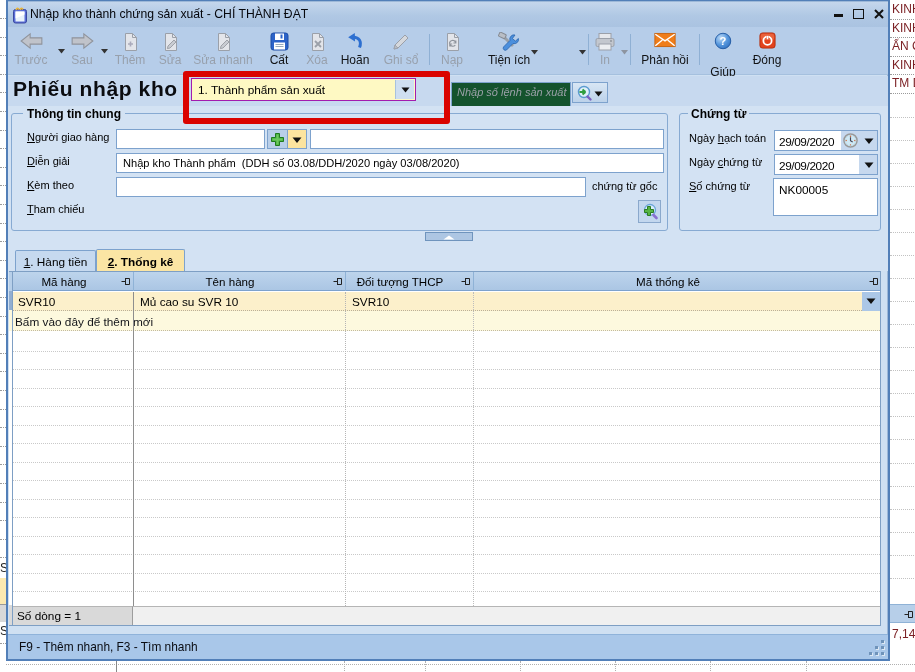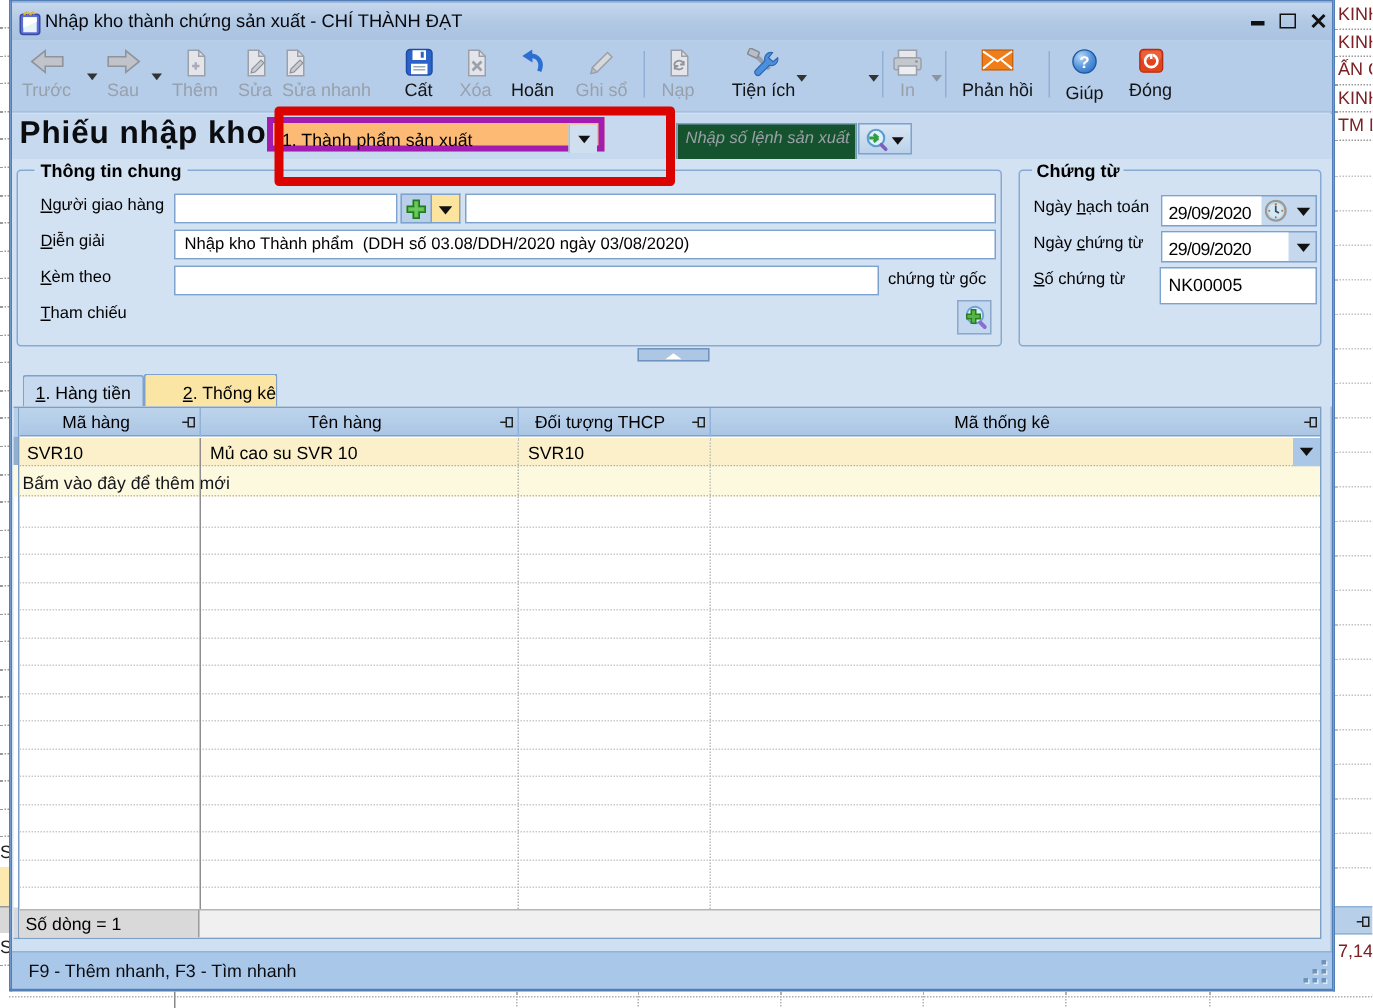--- a/index.html
+++ b/index.html
@@ -134,21 +134,21 @@
       <div style="font-size:12px;color:#98a0ac;margin-top:0;white-space:nowrap">Thêm</div>
     </div>
 <div class="a" style="left:128px;top:29px;width:70px;height:40px;text-align:center">
       <div style="height:23px;padding-top:2px"><svg width="17" height="20" viewBox="0 0 17 20">
           <path d="M3.5 1.5 h7 l4 4 v13 h-11 z" fill="#e3e5ea" stroke="#9ba0a9"></path>
           <path d="M10.5 1.5 v4 h4" fill="none" stroke="#9ba0a9"></path>
           <path d="M6 14 l6-6 2 2 -6 6 -2.6 0.6 z" fill="#c9ccd2" stroke="#8f939b" stroke-width="0.8"></path>
         </svg></div>
       <div style="font-size:12px;color:#98a0ac;margin-top:0;white-space:nowrap">Sửa</div>
     </div>
-<div class="a" style="left:181px;top:29px;width:70px;height:40px;text-align:left">
+<div class="a" style="left:181px;top:29px;width:70px;height:40px;text-align:center">
       <div style="height:23px;padding-top:2px"><svg width="17" height="20" viewBox="0 0 17 20">
           <path d="M3.5 1.5 h7 l4 4 v13 h-11 z" fill="#e3e5ea" stroke="#9ba0a9"></path>
           <path d="M10.5 1.5 v4 h4" fill="none" stroke="#9ba0a9"></path>
           <path d="M6 14 l6-6 2 2 -6 6 -2.6 0.6 z" fill="#c9ccd2" stroke="#8f939b" stroke-width="0.8"></path>
         </svg></div>
       <div style="font-size:12px;color:#98a0ac;margin-top:0;white-space:nowrap">Sửa nhanh</div>
     </div>
 <div class="a" style="left:237px;top:29px;width:70px;height:40px;text-align:center">
       <div style="height:23px;padding-top:2px"><svg width="19" height="19" viewBox="0 0 19 19">
           <rect x="1" y="1" width="17" height="17" rx="2.5" fill="#2c63c8" stroke="#1c4da6"></rect>
@@ -218,21 +218,21 @@
           <defs>
             <radialGradient id="gq" cx="0.35" cy="0.3" r="0.9">
               <stop offset="0" stop-color="#bcd9f5"></stop>
               <stop offset="0.5" stop-color="#5596dd"></stop>
               <stop offset="1" stop-color="#2767b8"></stop>
             </radialGradient>
           </defs>
           <circle cx="10" cy="10" r="8.6" fill="url(#gq)" stroke="#1d56a0"></circle>
           <text x="10" y="14.5" text-anchor="middle" font-family="Liberation Sans" font-size="12.5" font-weight="bold" fill="#fff">?</text>
         </svg></div>
-      <div style="font-size:12px;color:#121315;margin-top:2px;white-space:nowrap">Giúp</div>
+      <div style="font-size:12px;color:#121315;margin-top:12px;white-space:nowrap">Giúp</div>
     </div>
 <div class="a" style="left:725px;top:29px;width:70px;height:40px;text-align:center">
       <div style="height:23px;padding-top:2px"><svg width="17" height="17" viewBox="0 0 19 19">
           <rect x="1" y="1" width="17" height="17" rx="3" fill="#e2421c" stroke="#b22f10"></rect>
           <rect x="2" y="2" width="15" height="7" rx="2.5" fill="#ec6a44" opacity="0.8"></rect>
           <circle cx="9.5" cy="9.7" r="4.6" fill="none" stroke="#fff" stroke-width="2"></circle>
           <rect x="8.5" y="3.6" width="2" height="5" fill="#e2421c"></rect>
           <rect x="8.6" y="4.2" width="1.8" height="4" fill="#fff"></rect>
         </svg></div>
       <div style="font-size:12px;color:#121315;margin-top:0;white-space:nowrap">Đóng</div>
@@ -251,21 +251,21 @@
       <path d="M1 1 L8 1 L4.5 5.5 Z" fill="#333"></path>
     </svg>
 <svg class="a" style="left:571px;top:48px" width="9" height="6">
       <path d="M1 1 L8 1 L4.5 5.5 Z" fill="#333"></path>
     </svg>
 <svg class="a" style="left:613px;top:48px" width="9" height="6">
       <path d="M1 1 L8 1 L4.5 5.5 Z" fill="#8d94a0"></path>
     </svg>
 <div class="a" style="left:1px;top:75px;width:881px;height:30px;background:#c7d9ef"></div>
 <div class="a" style="left:6px;top:76px;font-size:21px;font-weight:bold;color:#0b0c10;letter-spacing:0.6px">Phiếu nhập kho</div>
-<div class="a" style="left:171px;top:77px;width:225px;height:23px;background:#fdba74;border:4px solid #a21caf">
+<div class="a" style="left:184px;top:77px;width:225px;height:23px;background:#fef9c3;border:1px solid #a21caf">
       <div style="position:absolute;left:6px;top:4px;font-size:11.8px">1. Thành phẩm sản xuất</div>
       <div style="position:absolute;right:1px;top:1px;width:19px;height:19px;background:#cfdff0;border-left:1px solid #a8c2de">
         <svg style="position:absolute;left:5px;top:7px" width="9" height="6">
           <path d="M0.5 0.5 L8.5 0.5 L4.5 5.5 Z" fill="#111"></path>
         </svg>
       </div>
     </div>
 <div class="a" style="left:444px;top:81px;width:120px;height:38px;background:#14532d;border:1px solid #7da2cd">
       <div style="position:absolute;left:5px;top:3px;font-size:11px;font-style:italic;color:#9aa0a8;white-space:nowrap">Nhập số lệnh sản xuất</div>
     </div>
@@ -332,31 +332,31 @@
         <path d="M0.5 0.5 L9.5 0.5 L5 6 Z" fill="#111"></path>
       </svg>
     </div>
 <div class="a" style="left:767px;top:153px;width:104px;height:21px;background:#c6d8ee;border:1px solid #7da2cd">
       <div style="position:absolute;left:0;top:0;width:84px;height:19px;background:#fff"></div>
       <div style="position:absolute;left:4px;top:3.5px;font-size:11.8px;letter-spacing:-0.4px">29/09/2020</div>
       <svg style="position:absolute;left:89px;top:7px" width="10" height="7">
         <path d="M0.5 0.5 L9.5 0.5 L5 6 Z" fill="#111"></path>
       </svg>
     </div>
-<div class="a" style="left:766px;top:177px;width:105px;height:25px;background:#fff;border:1px solid #7da2cd">
+<div class="a" style="left:766px;top:177px;width:105px;height:38px;background:#fff;border:1px solid #7da2cd">
       <div style="position:absolute;left:5px;top:3.5px;font-size:11.8px">NK00005</div>
     </div>
 <div class="a" style="left:1px;top:248px;width:881px;height:0"></div>
 <div class="a" style="left:418px;top:231px;width:48px;height:9px;background:#adc6e3;border:1.5px solid #6f94bd">
       <svg style="position:absolute;left:17px;top:1.5px" width="12" height="5">
         <path d="M0.5 4.5 L6 0.5 L11.5 4.5 Z" fill="#fff"></path>
       </svg>
     </div>
 <div class="a" style="left:8px;top:249px;width:81px;height:21px;background:#c6d9ef;border:1px solid #7da2cd;border-bottom:none;border-radius:2px 2px 0 0;text-align:center;padding-top:4px;font-size:11.8px"><u>1</u>. Hàng tiền</div>
-<div class="a" style="left:89px;top:248px;width:89px;height:22px;background:#fbe5a4;border:1px solid #7da2cd;border-bottom:none;border-radius:2px 2px 0 0;text-align:right;padding-top:5px;font-size:11.8px;font-weight:normal"><u>2</u>. Thống kê</div>
+<div class="a" style="left:89px;top:248px;width:89px;height:22px;background:#fbe5a4;border:1px solid #7da2cd;border-bottom:none;border-radius:2px 2px 0 0;text-align:center;padding-top:5px;font-size:11.8px;font-weight:bold"><u>2</u>. Thống kê</div>
 <div class="a" style="left:5px;top:270px;width:869px;height:355px;background:#fff;border:1px solid #7e9fc4;overflow:hidden">
 <div class="a" style="left:0;top:0;width:867px;height:19px;background:linear-gradient(#bdd4ec,#abc6e4);border-bottom:1px solid #7da2cd"></div>
 <div class="a" style="left:0px;top:3px;width:102px;text-align:center;font-size:11.6px">Mã hàng</div>
 <svg class="a" style="left:108px;top:5px" width="10" height="9">
         <path d="M0.5 4.5 H4 M4.5 1 V8 M4.5 1.5 H8.5 V7.5 H4.5" stroke="#222" fill="none"></path>
       </svg>
 <div class="a" style="left:120px;top:0;width:1px;height:19px;background:#8fb2d6"></div>
 <div class="a" style="left:120px;top:3px;width:194px;text-align:center;font-size:11.6px">Tên hàng</div>
 <svg class="a" style="left:320px;top:5px" width="10" height="9">
         <path d="M0.5 4.5 H4 M4.5 1 V8 M4.5 1.5 H8.5 V7.5 H4.5" stroke="#222" fill="none"></path>

